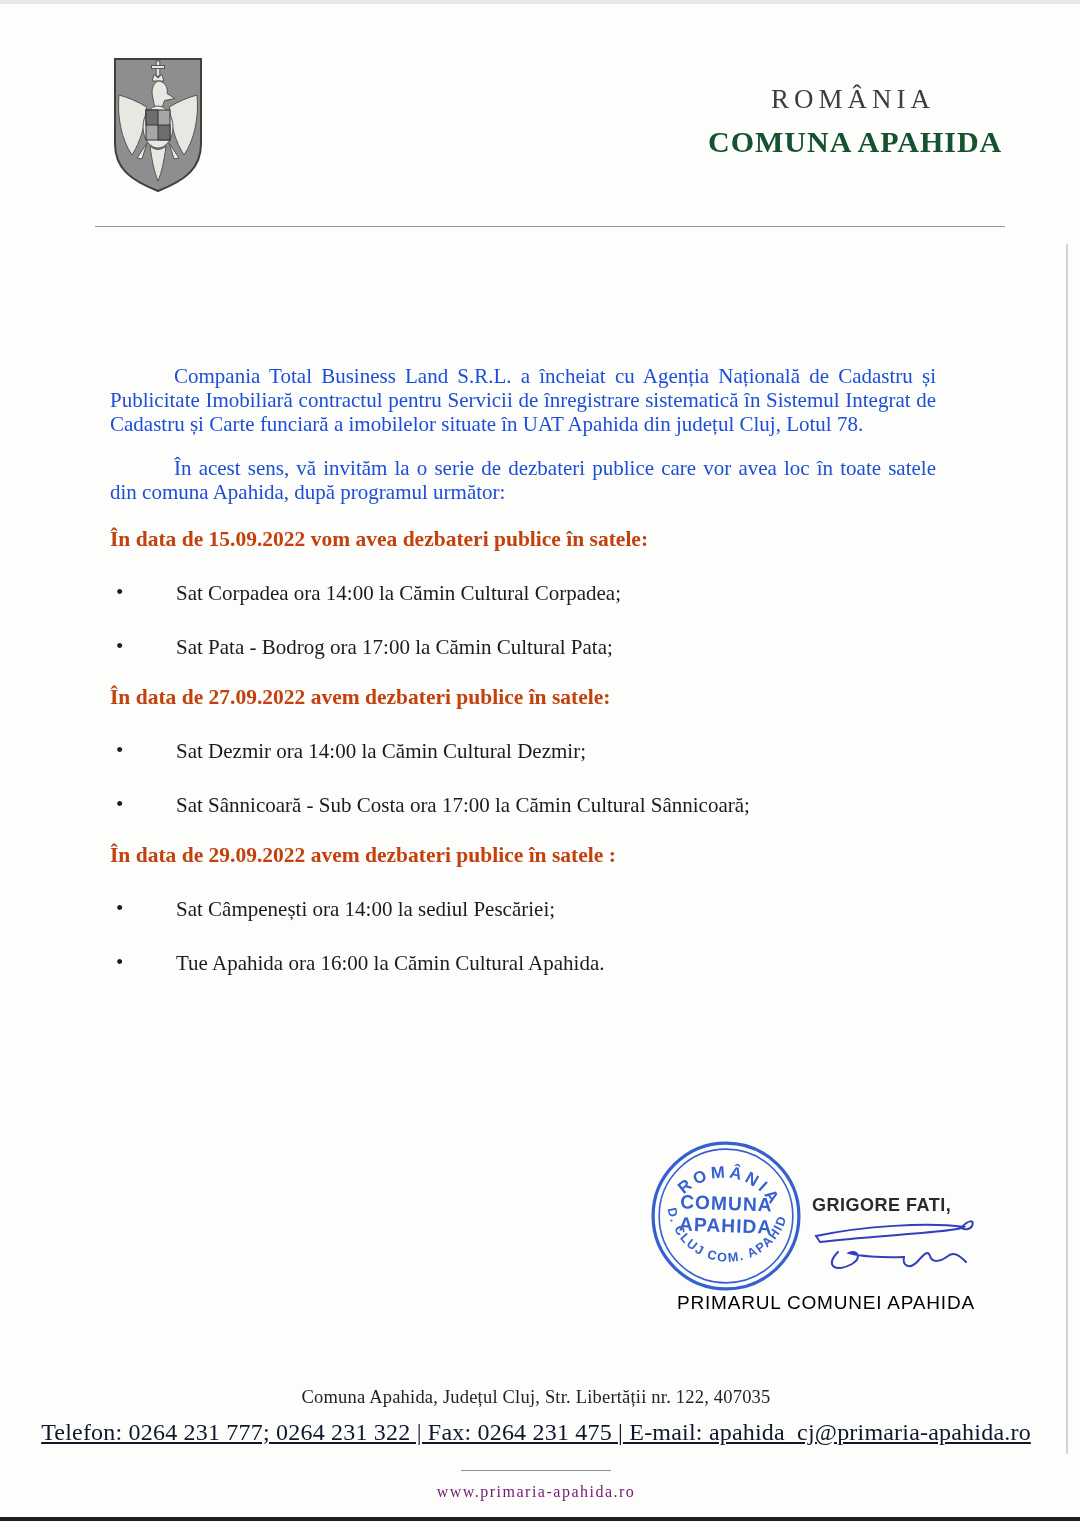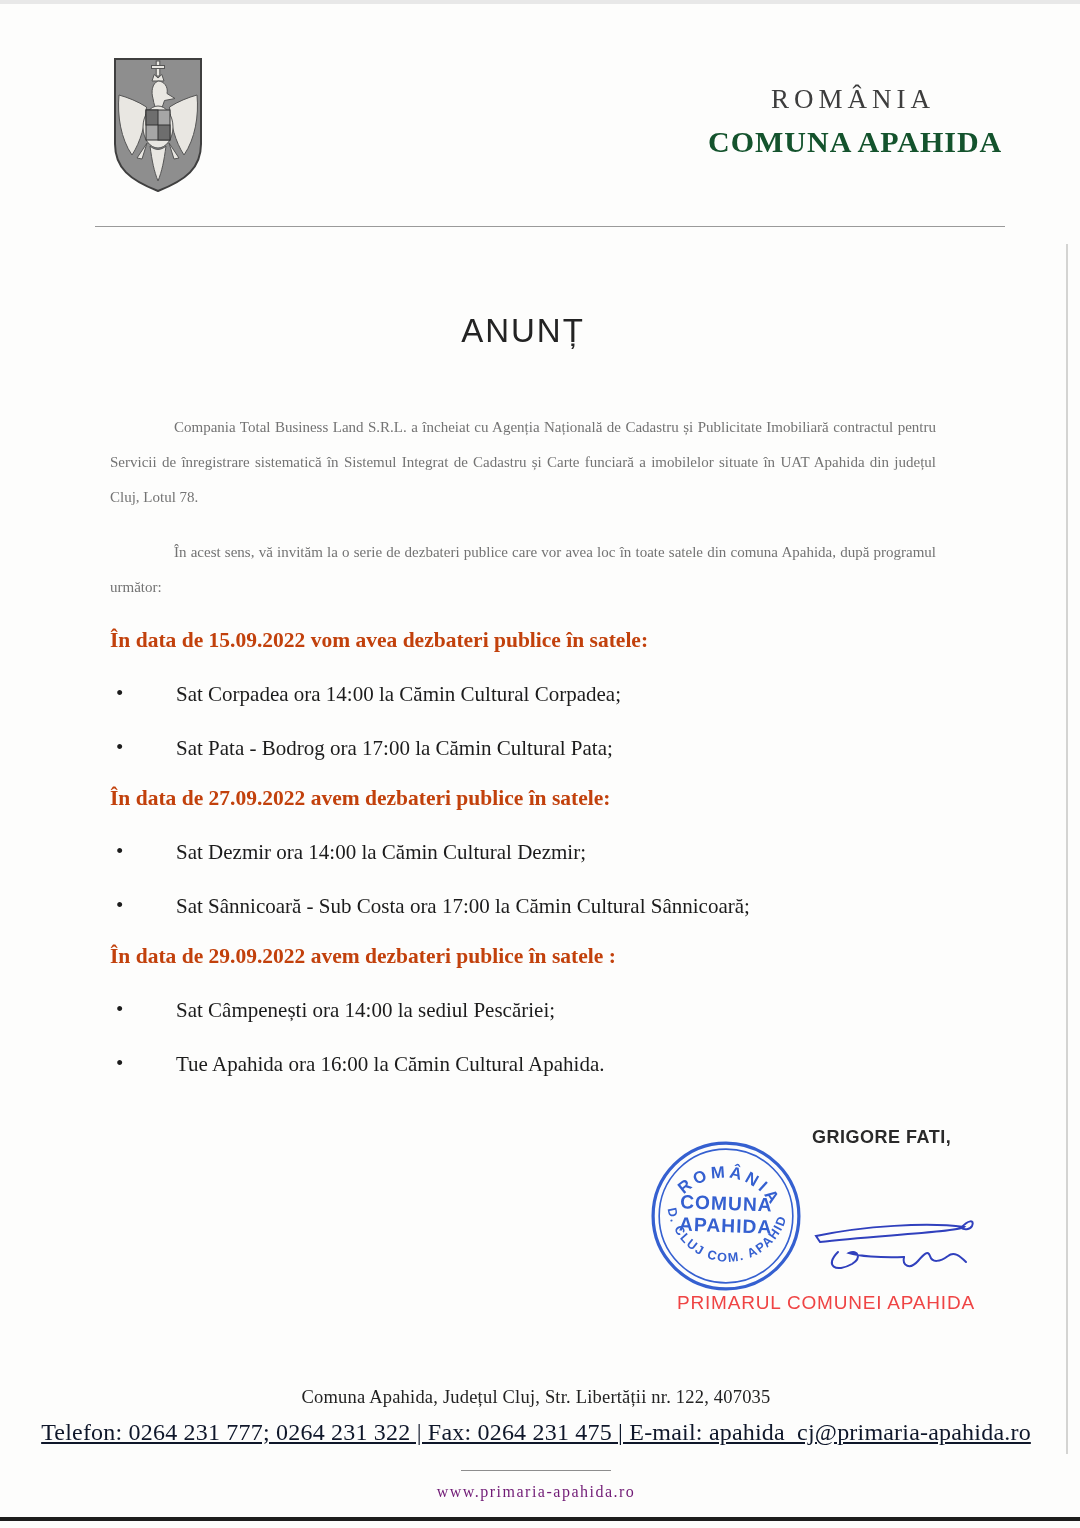--- a/index.html
+++ b/index.html
@@ -58,25 +58,25 @@
   .doc-title {
     margin-top: 8px;
     text-align: center;
     font-family: "Liberation Sans", sans-serif;
     font-size: 33px;
     font-weight: 500;
     letter-spacing: 2px;
     color: #232323;
   }
   .para {
-    font-size: 15px;
-    line-height: 35px;
+    font-size: 21px;
+    line-height: 24px;
     text-align: justify;
     text-indent: 64px;
-    color: #737373;
+    color: #1d4ed8;
   }
   .para.p1 { margin-top: 60px; }
   .para.p2 { margin-top: 20px; }
   .sec-heading {
     margin-top: 20px;
     font-size: 21.5px;
     font-weight: bold;
     line-height: 30px;
     color: #c2410c;
   }
@@ -97,40 +97,40 @@
 
   
   .stamp {
     position: absolute;
     left: 645px; top: 1131px;
     width: 162px; height: 162px;
     opacity: 0.92;
   }
   .signer-name {
     position: absolute;
-    left: 812px; top: 1123px;
+    left: 812px; top: 1191px;
     font-family: "Liberation Sans", sans-serif;
     font-size: 18px;
     font-weight: bold;
     letter-spacing: 0.5px;
     color: #2a2a2a;
     white-space: nowrap;
   }
   .signature {
     position: absolute;
     left: 808px; top: 1212px;
     width: 180px; height: 58px;
   }
   .signer-role {
     position: absolute;
     left: 677px; top: 1288px;
     font-family: "Liberation Sans", sans-serif;
     font-size: 19px;
     letter-spacing: 0.8px;
-    color: #ef4444;
+    color: #000000;
     white-space: nowrap;
     text-align: right;
   }
 
   
   .footer {
     position: absolute;
     left: 0; top: 1383px;
     width: 1060px;
     text-align: center;
@@ -201,21 +201,20 @@
     </g>
   </svg>
 
   <div class="header-text">
     <div class="country">ROMÂNIA</div>
     <div class="municipality">COMUNA APAHIDA</div>
   </div>
   <hr class="header-rule">
 
   <div class="content">
-    <h1 class="doc-title">ANUNȚ</h1>
 
     <p class="para p1">Compania Total Business Land S.R.L. a încheiat cu Agenția Națională de Cadastru și Publicitate Imobiliară contractul pentru Servicii de înregistrare sistematică în Sistemul Integrat de Cadastru și Carte funciară a imobilelor situate în UAT Apahida din județul Cluj, Lotul 78.</p>
     <p class="para p2">În acest sens, vă invităm la o serie de dezbateri publice care vor avea loc în toate satele din comuna Apahida, după programul următor:</p>
 
     <h2 class="sec-heading">În data de 15.09.2022 vom avea dezbateri publice în satele:</h2>
     <div class="bullet-row">
       <span class="bullet-glyph">•</span>
       <span>Sat Corpadea ora 14:00 la Cămin Cultural Corpadea;</span>
     </div>
     <div class="bullet-row">

